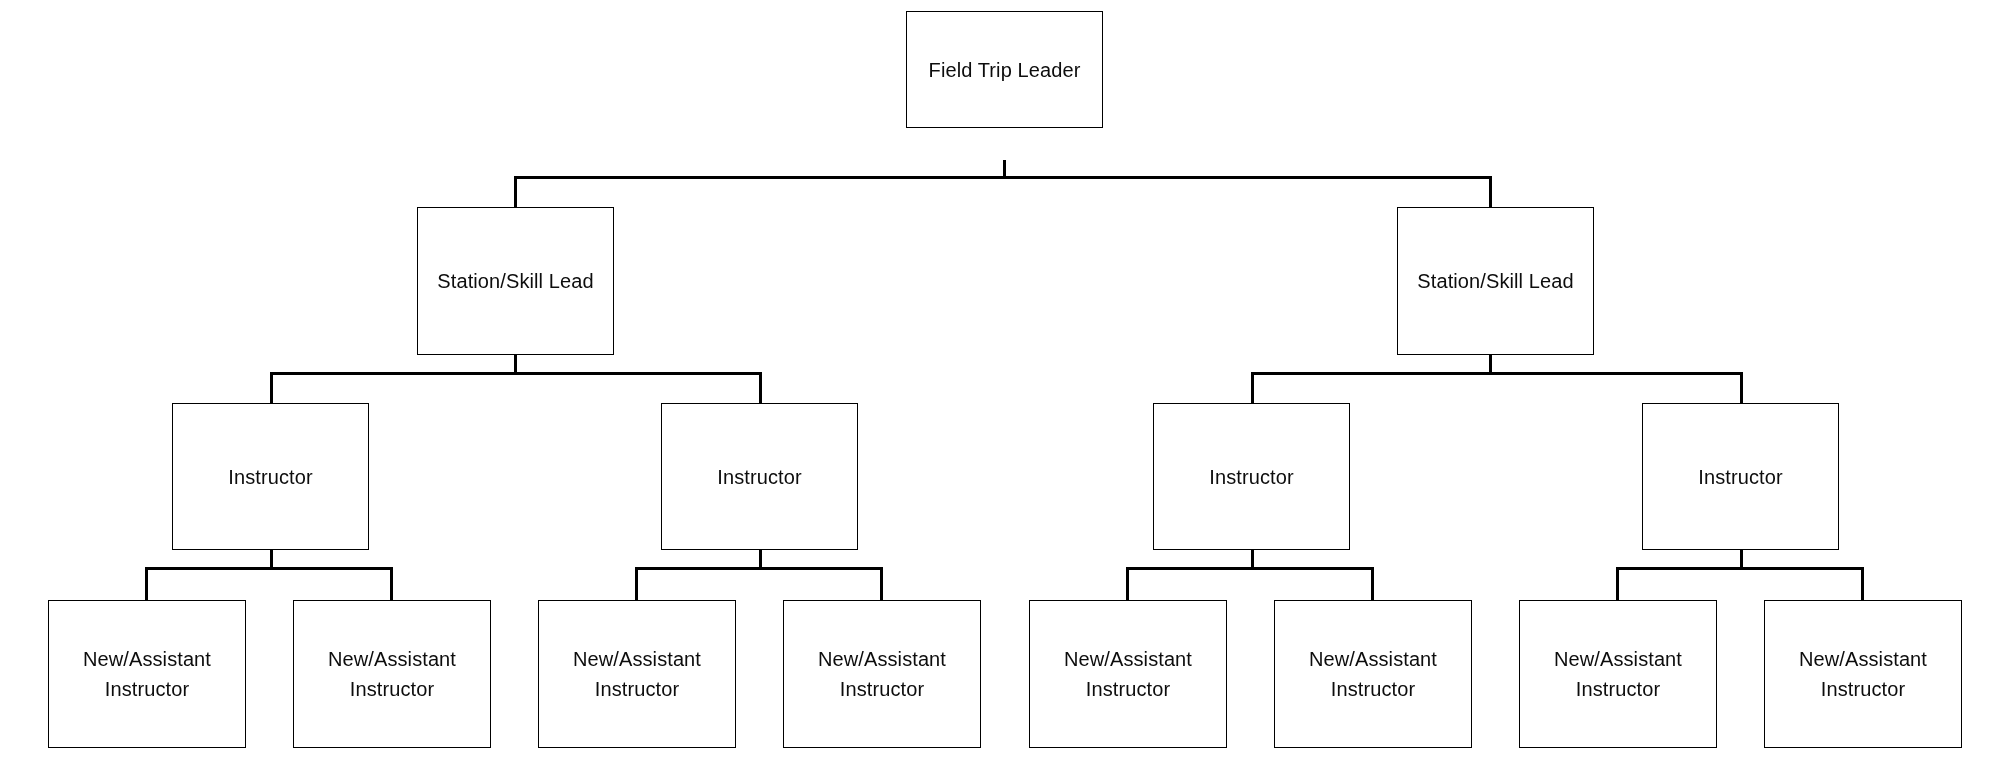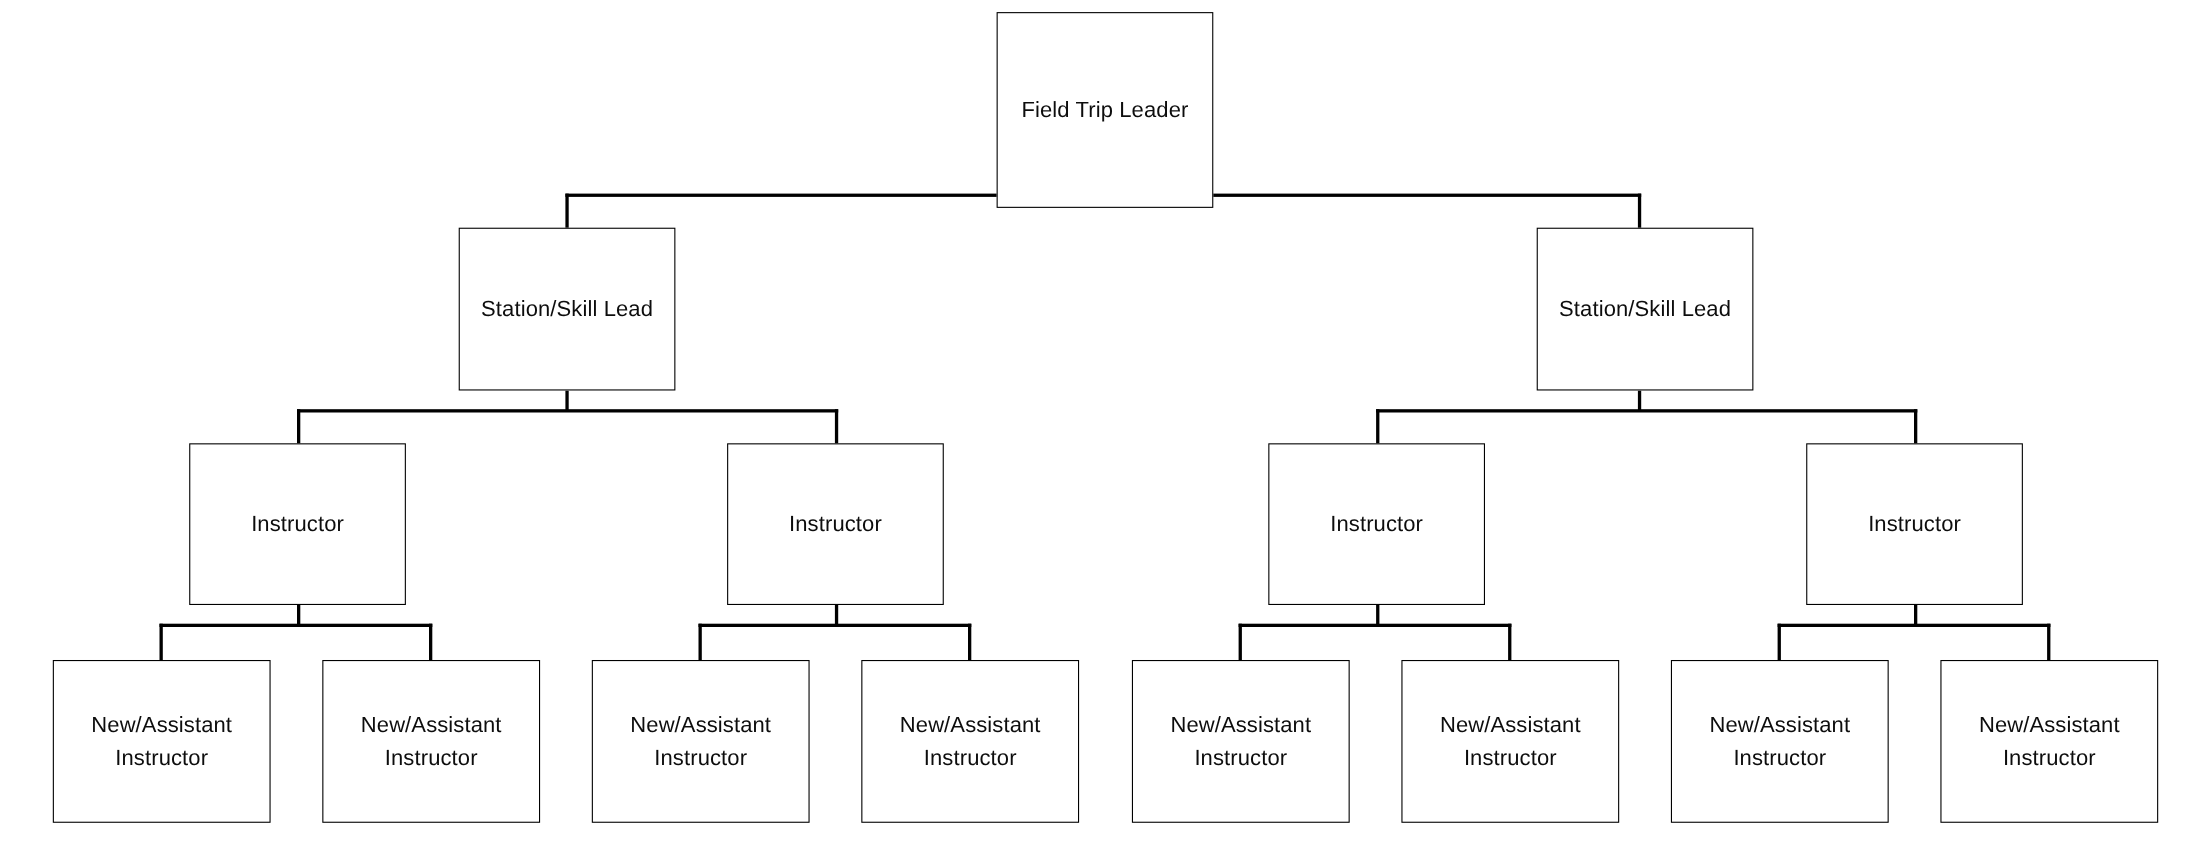--- a/index.html
+++ b/index.html
@@ -43,21 +43,21 @@
     z-index: 1;
   }
   .connector.h { height: 3px; }
   .connector.v { width: 3px; }
 </style>
 </head>
 <body>
 
 <div id="chart-canvas">
 
-  <div class="node" style="left:906px; top:11px; width:197px; height:178px;">
+  <div class="node" style="left:906px; top:11px; width:197px; height:117px;">
     <span class="node-label">Field Trip Leader</span>
   </div>
 
   <div class="connector v" style="left:1003px; top:160px; height:19px;"></div>
 
   <div class="connector h" style="left:514px; top:176px; width:978px;"></div>
 
   <div class="connector v" style="left:514px; top:176px; height:32px;"></div>
   <div class="connector v" style="left:1489px; top:176px; height:32px;"></div>
 

